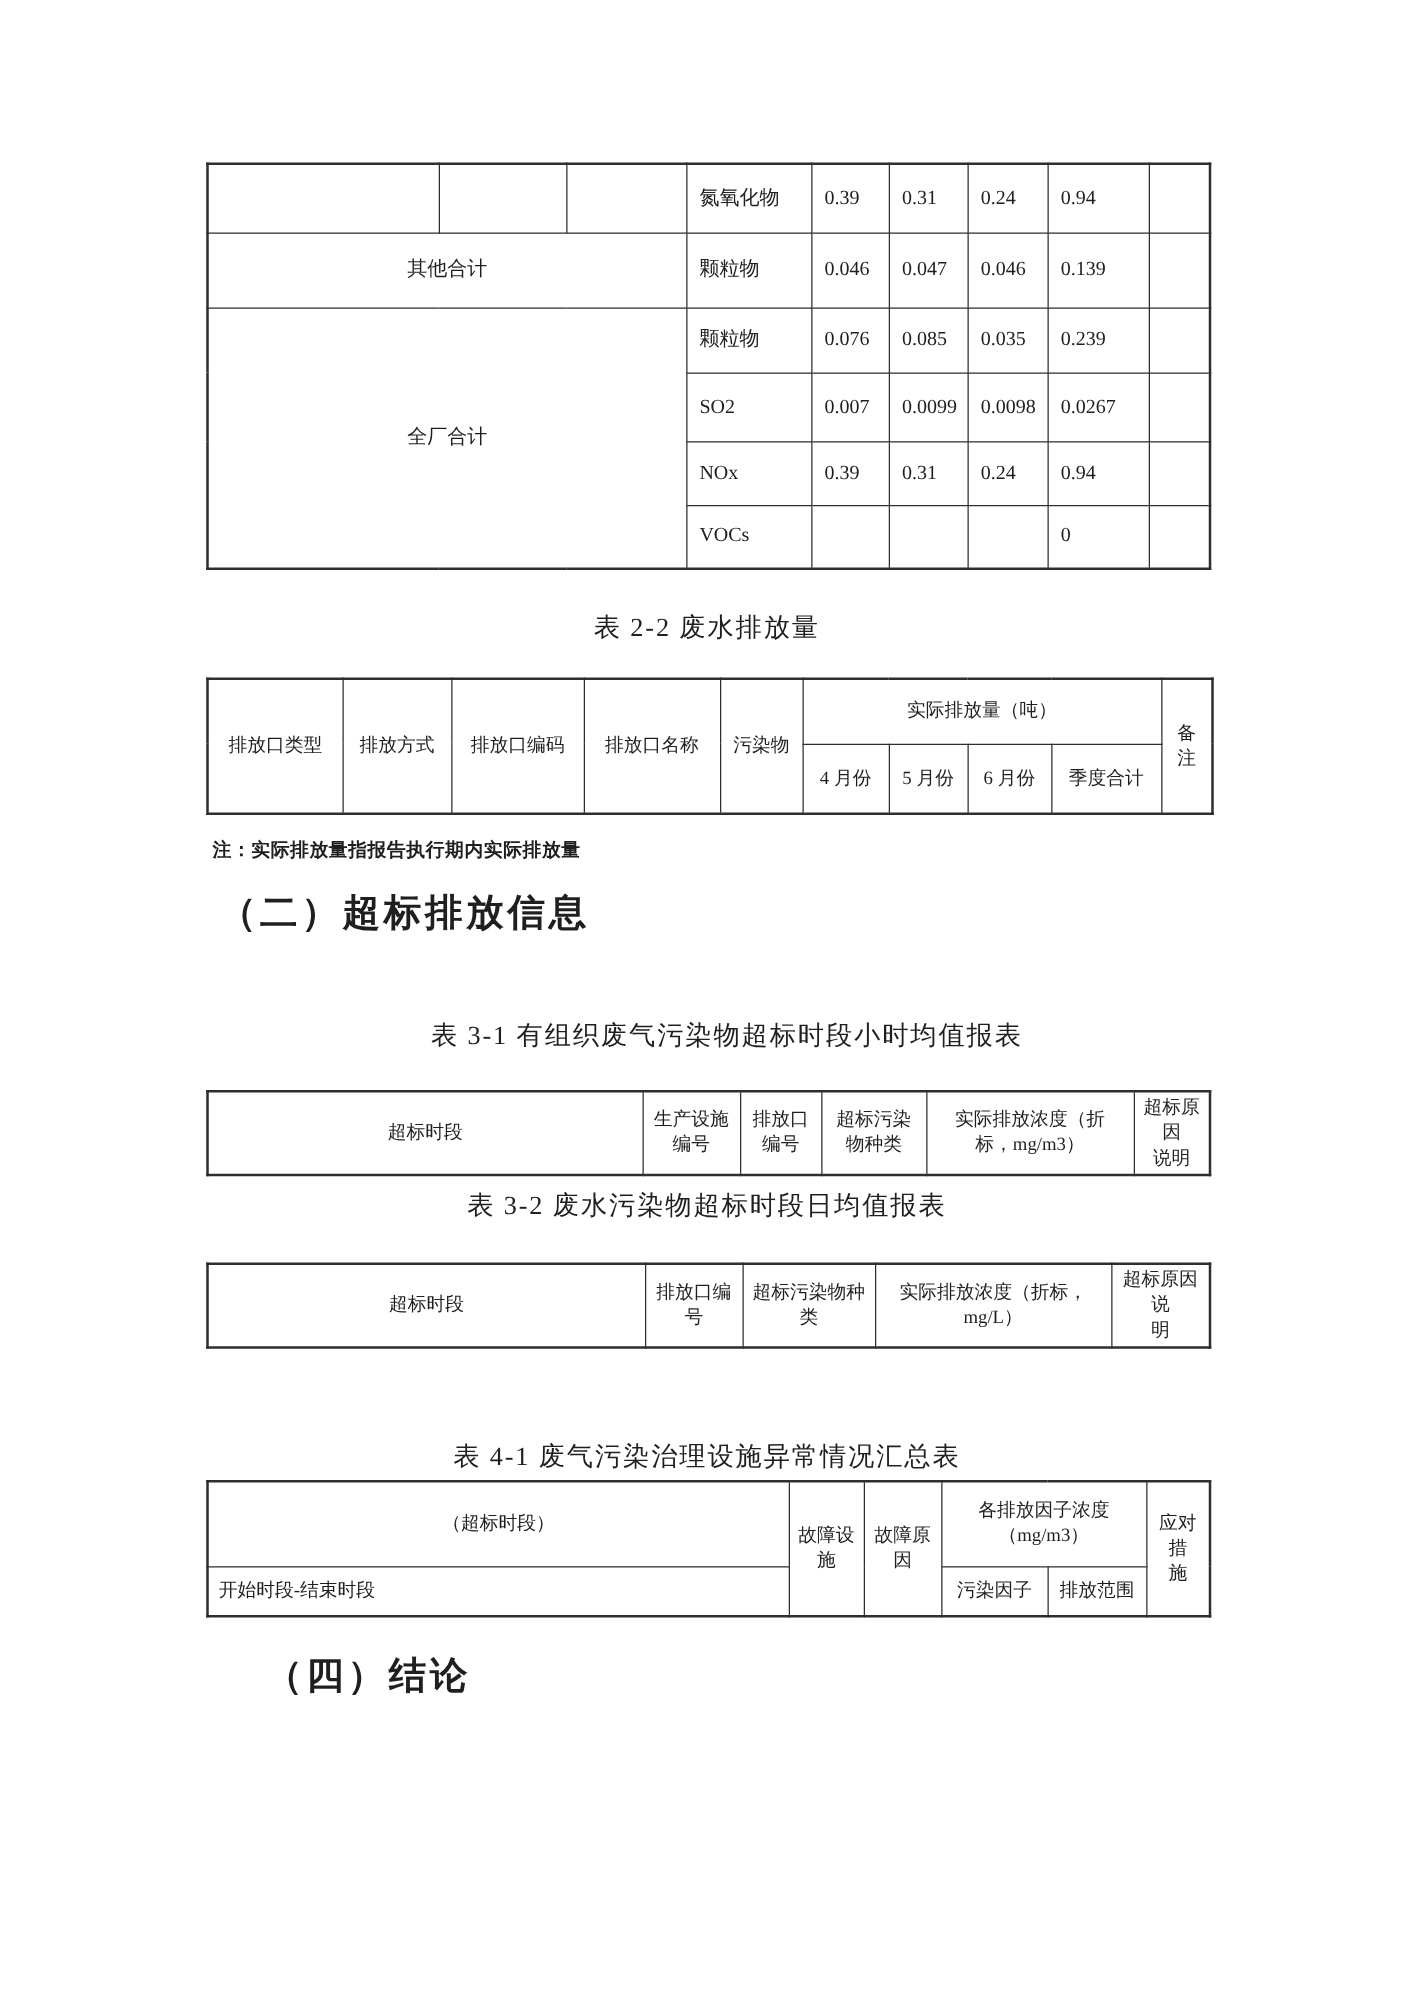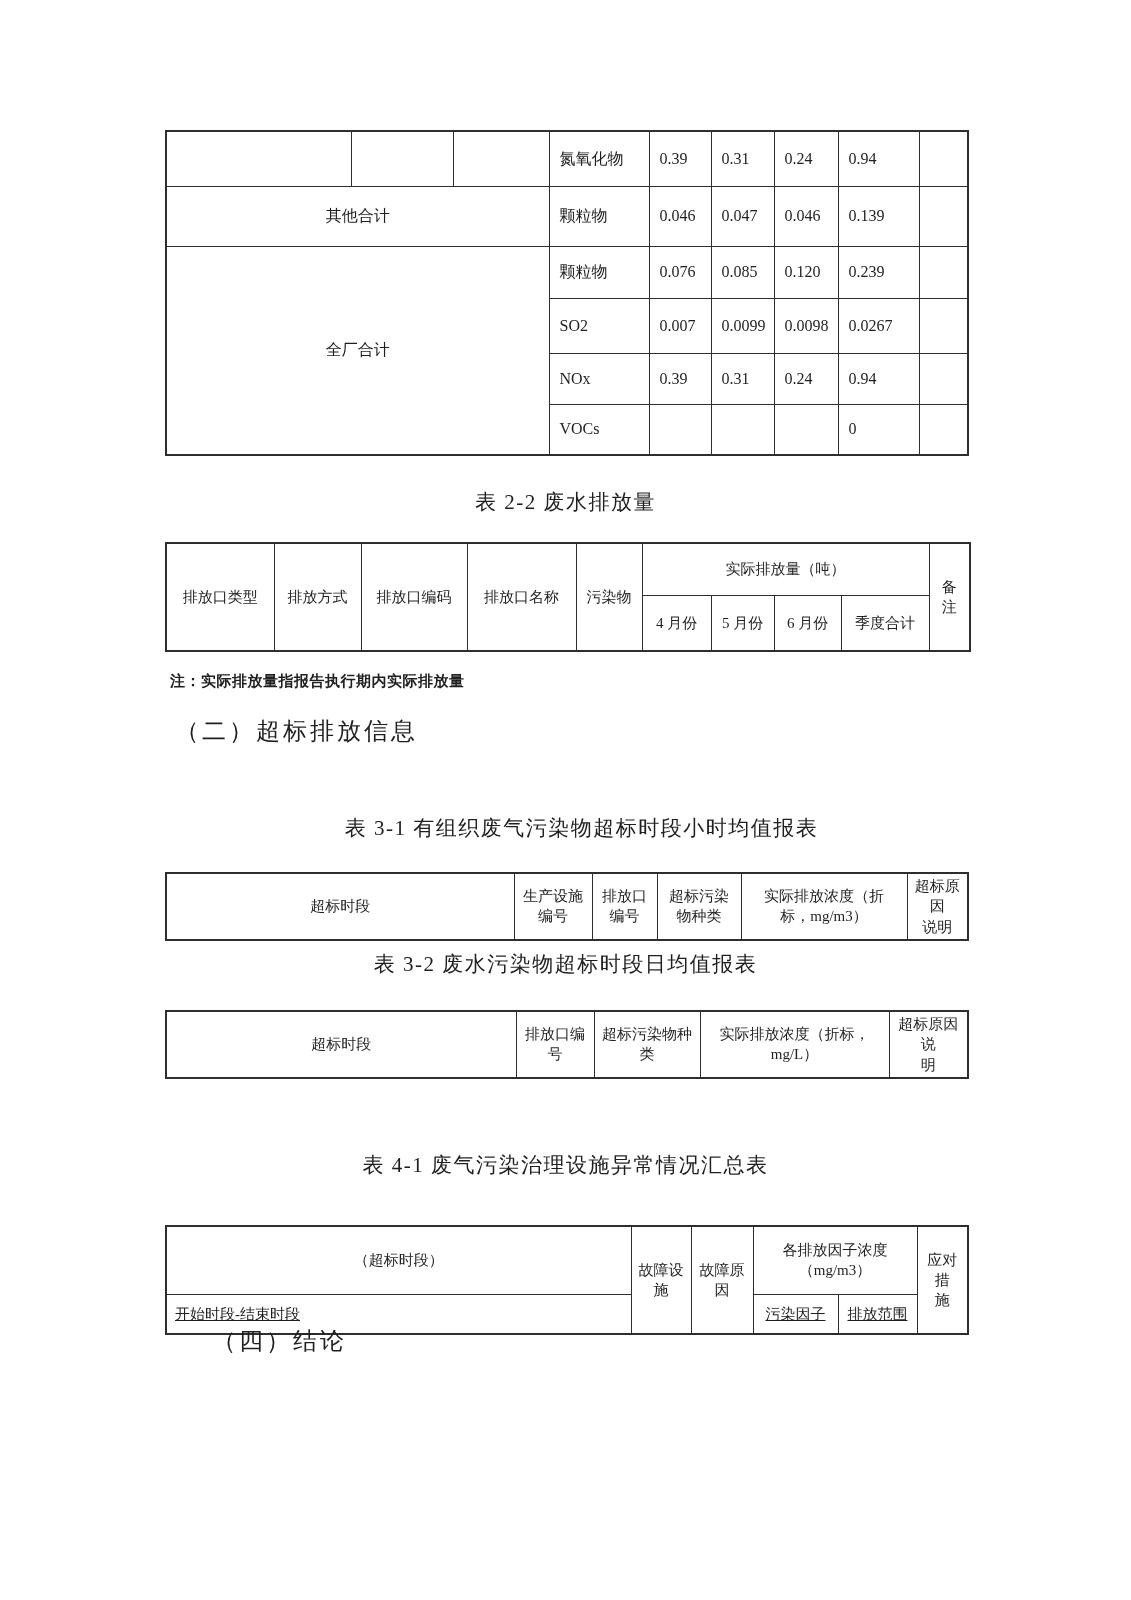--- a/index.html
+++ b/index.html
@@ -15,21 +15,21 @@
     font-family:"Liberation Serif","DejaVu Serif",serif;color:#1f1f1f;
   }
   .ctr{text-align:center;font-family:Liberation Serif, serif;}
   .lft{text-align:left;padding-left:10px;}
   .hdr{text-align:center;font-size:15px;}
   .tbl-title{
     position:absolute;left:0;width:1131px;text-align:center;
     font-size:21px;letter-spacing:1.5px;line-height:30px;
   }
   .sec-heading{
-    position:absolute;left:175px;font-size:24px;letter-spacing:3px;line-height:38px;
+    position:absolute;left:175px;font-size:30px;letter-spacing:3px;line-height:38px;font-weight:bold;
   }
   .note-text{
     position:absolute;left:170px;font-size:15px;font-weight:bold;letter-spacing:0.5px;line-height:22px;
   }
   .body-text{
     position:absolute;left:168px;font-size:16px;letter-spacing:0.5px;line-height:24px;
   }
 </style>
 </head>
 <body>
@@ -67,21 +67,21 @@
       <td class="lft">0.047</td>
       <td class="lft">0.046</td>
       <td class="lft">0.139</td>
       <td></td>
     </tr>
     <tr style="height:52px;">
       <td colspan="3" rowspan="4" class="ctr">全厂合计</td>
       <td class="lft">颗粒物</td>
       <td class="lft">0.076</td>
       <td class="lft">0.085</td>
-      <td class="lft">0.120</td>
+      <td class="lft">0.035</td>
       <td class="lft">0.239</td>
       <td></td>
     </tr>
     <tr style="height:55px;">
       <td class="lft">SO2</td>
       <td class="lft">0.007</td>
       <td class="lft">0.0099</td>
       <td class="lft">0.0098</td>
       <td class="lft">0.0267</td>
       <td></td>
@@ -192,42 +192,42 @@
 mg/L）</td>
       <td class="hdr">超标原因说
 明</td>
     </tr>
   </tbody>
     </table>
 
 
   <div class="tbl-title" style="top:1150px;">表 4-1 废气污染治理设施异常情况汇总表</div>
 
-  <table style="left:165px;top:1225px;width:804px;">
+  <table style="left:165px;top:1184px;width:804px;">
     <colgroup>
       <col style="width:465px">
         <col style="width:60px">
         <col style="width:62px">
       <col style="width:85px">
         <col style="width:79px">
         <col style="width:51px">
     </colgroup>
     <tbody>
         <tr style="height:68px;">
       <td class="hdr">（超标时段）</td>
       <td rowspan="2" class="hdr">故障设
 施</td>
       <td rowspan="2" class="hdr">故障原
 因</td>
       <td colspan="2" class="hdr">各排放因子浓度
 （mg/m3）</td>
       <td rowspan="2" class="hdr">应对措
 施</td>
     </tr>
-    <tr style="height:40px;text-decoration:underline;">
+    <tr style="height:40px;">
       <td class="lft" style="padding-left:8px;font-size:15px;">开始时段-结束时段</td>
       <td class="hdr">污染因子</td>
       <td class="hdr">排放范围</td>
     </tr>
   </tbody>
     </table>
 
   <div class="sec-heading" style="top:1322px;margin-left:37px;">（四）结论</div>
 
 

